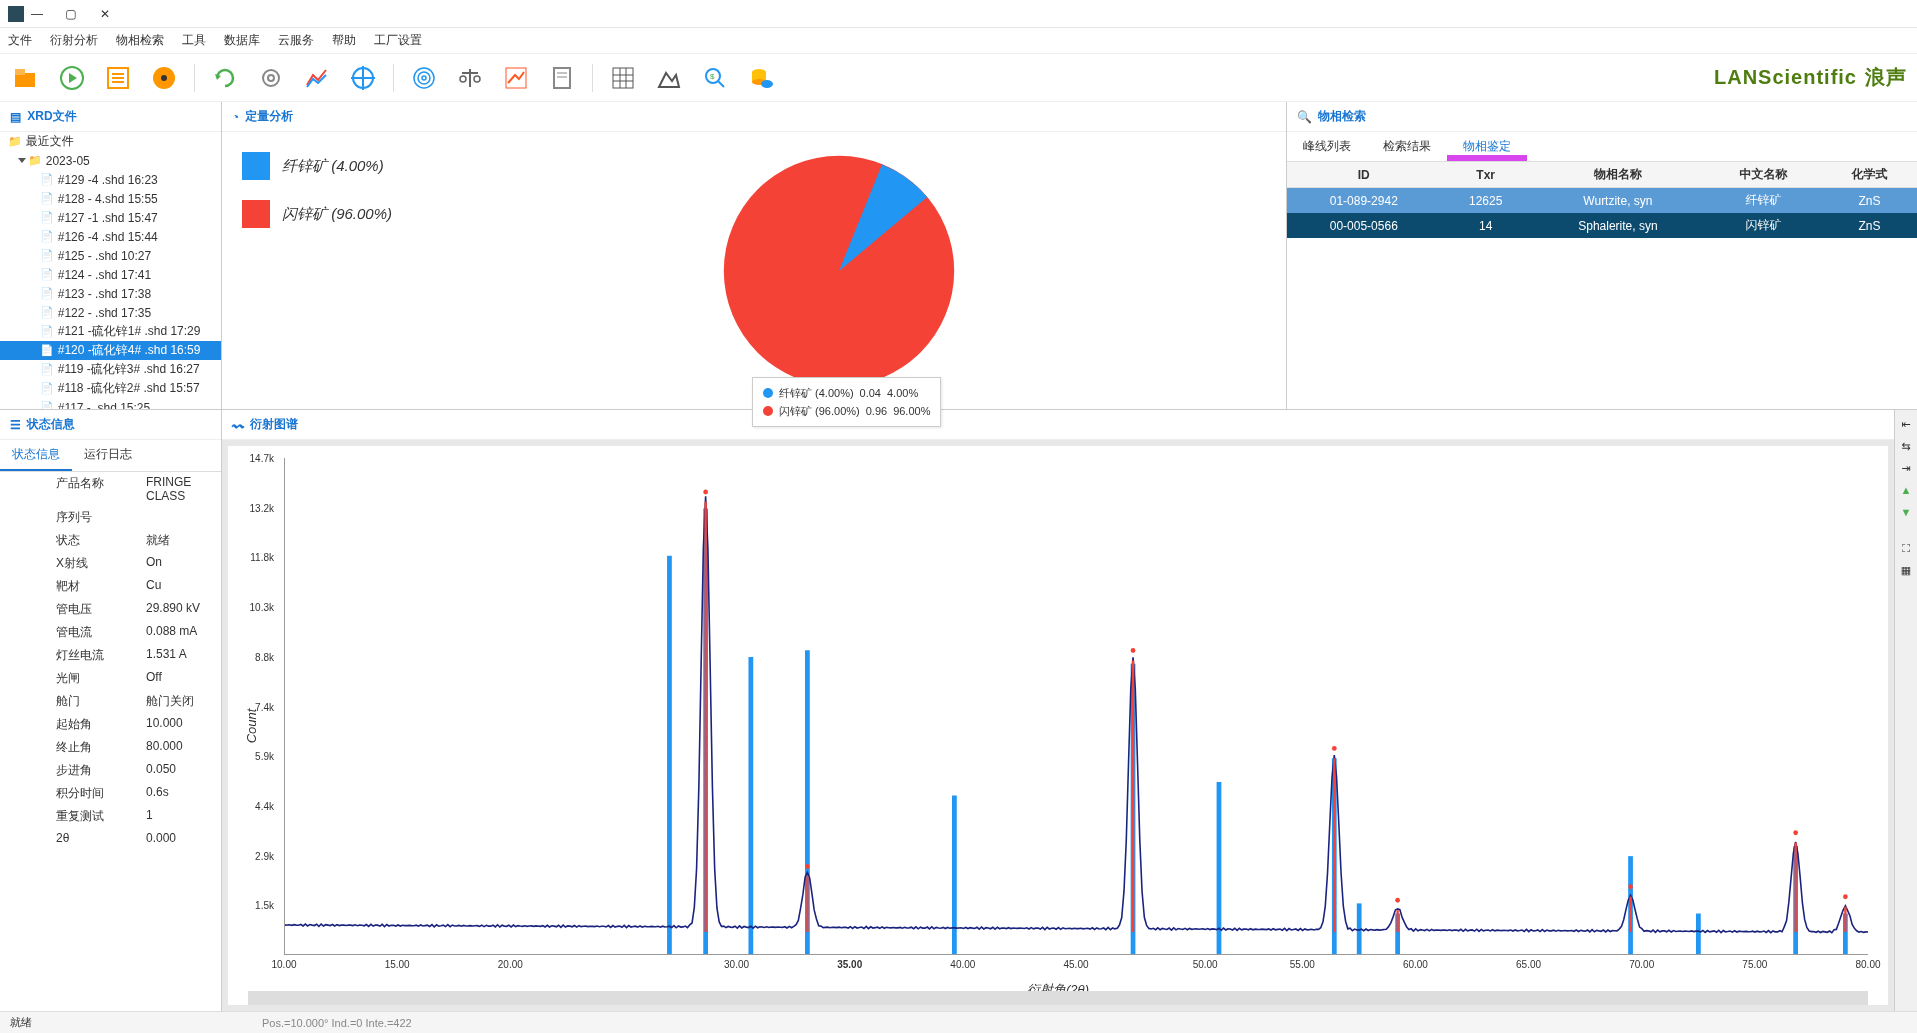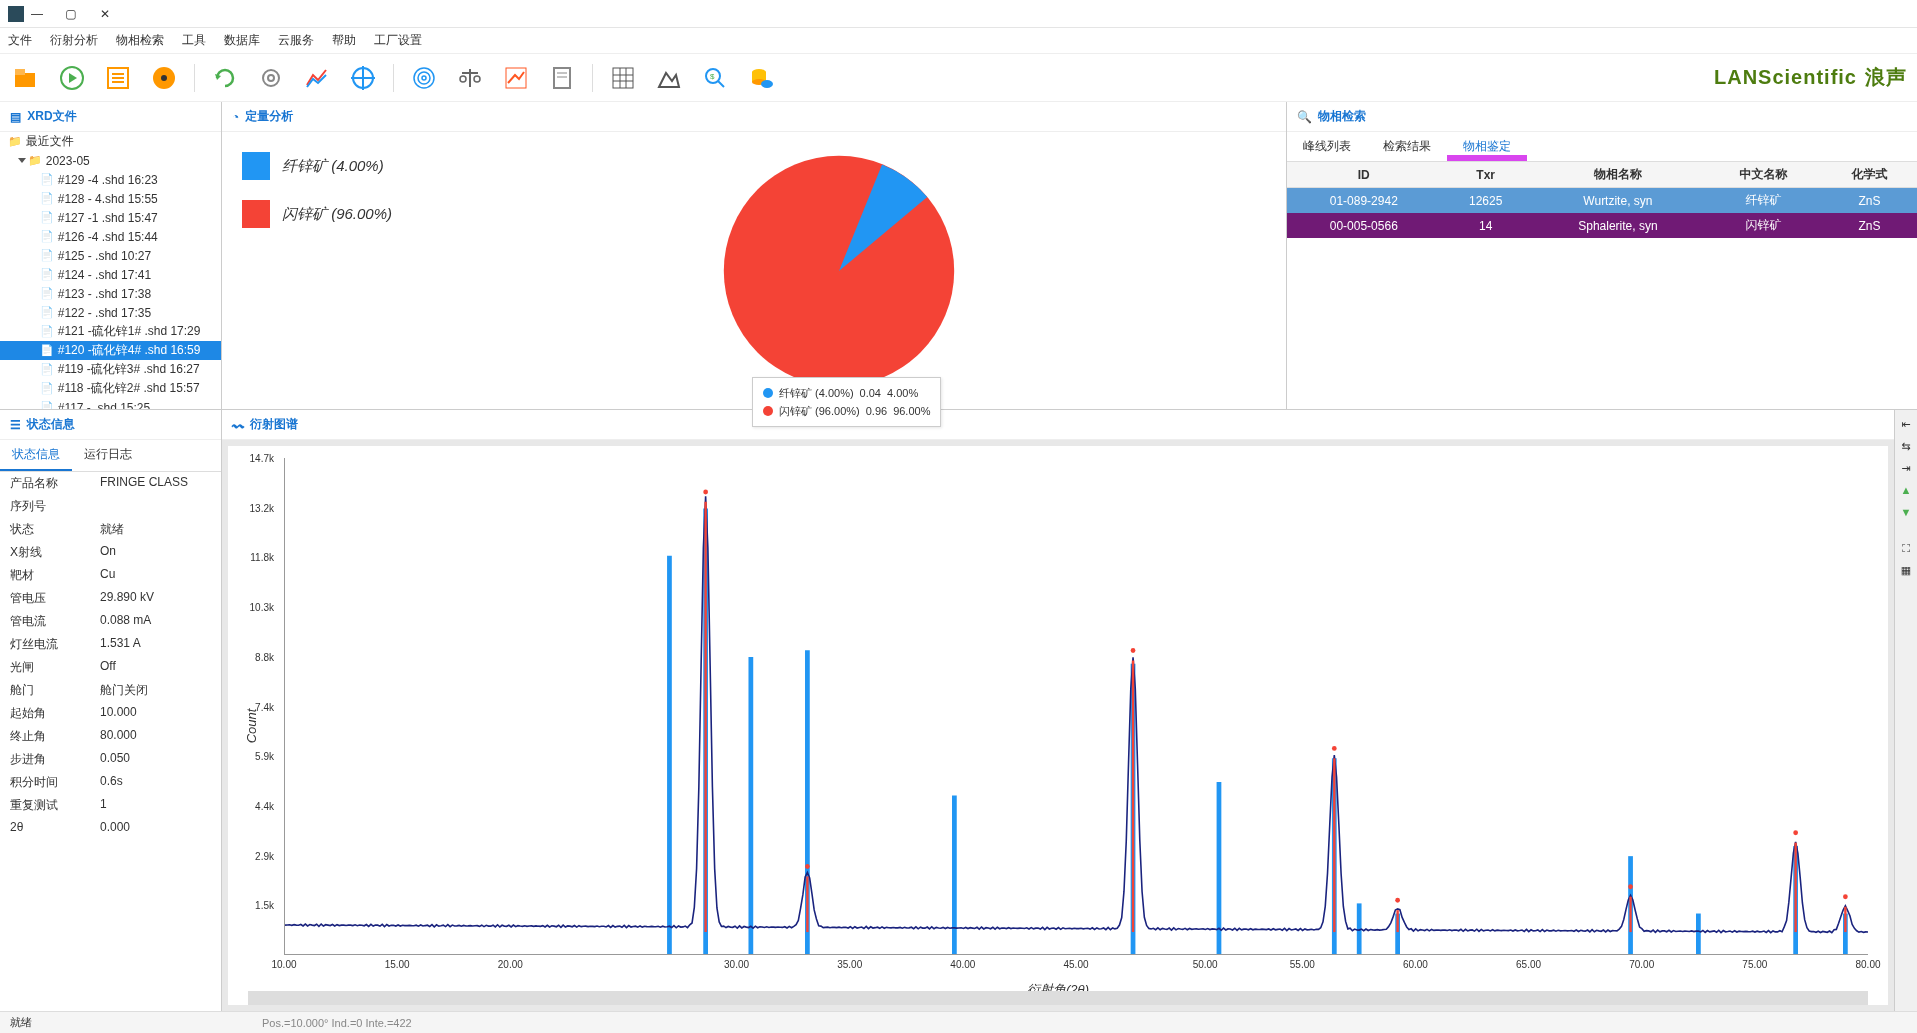--- a/index.html
+++ b/index.html
@@ -37,28 +37,28 @@
 .tooltip-line { display: flex; align-items: center; gap: 6px; line-height: 18px; }
 .tooltip-line .dot { width: 10px; height: 10px; border-radius: 50%; display: inline-block; }
 .phase-panel { width: 630px; border-right: none; }
 .phase-tabs { display: flex; border-bottom: 1px solid #ddd; height: 30px; }
 .phase-tab { padding: 6px 16px; cursor: pointer; font-size: 12px; }
 .phase-tab.active { color: #1976d2; border-bottom: 6px solid #d946ef; }
 .phase-table { width: 100%; border-collapse: collapse; }
 .phase-table th, .phase-table td { text-align: center; padding: 4px 8px; font-size: 12px; }
 .phase-table th { background: #f5f5f5; border-bottom: 1px solid #ddd; font-weight: bold; }
 .phase-table tr.hl { background: #5b9bd5; color: #fff; }
-.phase-table tr.hl2 { background: #701a75; color: #fff; padding-left: 8px; }
+.phase-table tr.hl2 { background: #0c4a6e; color: #fff; padding-left: 8px; }
 .main-lower { display: flex; height: calc(100vh - 28px - 26px - 48px - 308px - 22px); }
 .status-panel { width: 222px; border-right: 1px solid #ccc; display: flex; flex-direction: column; }
 .status-tabs { display: flex; border-bottom: 1px solid #ddd; }
 .status-tab { padding: 6px 12px; cursor: pointer; }
 .status-tab.active { color: #1976d2; border-bottom: 2px solid #1976d2; }
 .status-body { flex: 1; overflow-y: auto; }
-.status-row { display: flex; padding: 3px 10px; }
+.status-row { display: flex; padding: 3px 10px; margin-left: 46px; }
 .status-row .k { width: 90px; }
 .status-row .v { flex: 1; }
 .spectrum-panel { flex: 1; display: flex; flex-direction: column; border-right: 1px solid #ccc; min-width: 0; }
 .spectrum-body { flex: 1; display: flex; background: #e8e8e8; padding: 6px; min-height: 0; }
 .spectrum-plot { flex: 1; background: #fff; position: relative; min-width: 0; overflow: hidden; }
 .side-tools { width: 22px; background: #f0f0f0; display: flex; flex-direction: column; align-items: center; gap: 6px; padding-top: 6px; }
 .side-tools .stbtn { width: 16px; height: 16px; cursor: pointer; display:flex;align-items:center;justify-content:center;font-size:11px; }
 .statusbar { height: 22px; background: #f5f5f5; border-top: 1px solid #ddd; display: flex; align-items: center; padding: 0 10px; font-size: 11px; gap: 20px; }
 .statusbar .right { margin-left: 210px; color: #888; }
 .y-ticks { position: absolute; left: 0; top: 12px; bottom: 50px; width: 50px; }
@@ -495,21 +495,21 @@
               <line x1="985.7142857142858" x2="985.7142857142858" y1="286.734693877551" y2="271.42857142857144" stroke="#f44336" stroke-width="1.5"></line>
               <circle cx="985.7142857142858" cy="265.42857142857144" r="1.5" fill="#f44336"></circle>
             </svg>
         </div>
         <div class="x-ticks" id="xticks">
             <div class="x-tick" style="left: 0%;">10.00</div>
             <div class="x-tick" style="left: 7.14286%;">15.00</div>
             <div class="x-tick" style="left: 14.2857%;">20.00</div>
             <div class="x-tick" style="left: 21.4286%; margin-top: 36px;">25.00</div>
             <div class="x-tick" style="left: 28.5714%;">30.00</div>
-            <div class="x-tick" style="left: 35.7143%;">35.00</div>
+            <div class="x-tick" style="left: 35.7143%; font-weight: bold;">35.00</div>
             <div class="x-tick" style="left: 42.8571%;">40.00</div>
             <div class="x-tick" style="left: 50%;">45.00</div>
             <div class="x-tick" style="left: 57.1429%; margin-left: 16px;">50.00</div>
             <div class="x-tick" style="left: 64.2857%;">55.00</div>
             <div class="x-tick" style="left: 71.4286%;">60.00</div>
             <div class="x-tick" style="left: 78.5714%;">65.00</div>
             <div class="x-tick" style="left: 85.7143%;">70.00</div>
             <div class="x-tick" style="left: 92.8571%;">75.00</div>
             <div class="x-tick" style="left: 100%;">80.00</div>
           </div>

